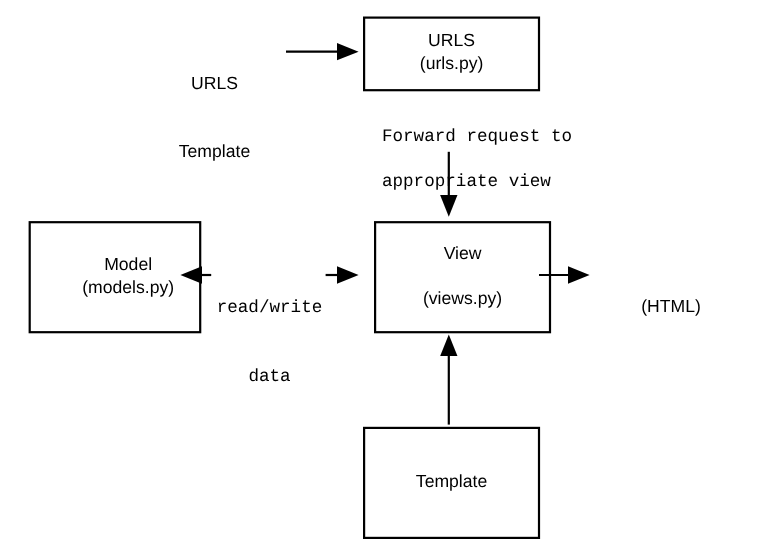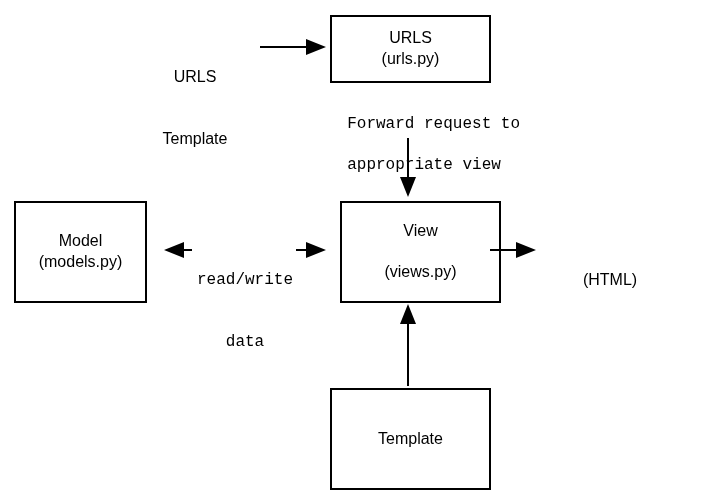--- a/index.html
+++ b/index.html
@@ -40,21 +40,21 @@
   }
 </style>
 </head>
 <body>
 
 <div class="box" style="left:330px; top:15px; width:157px; height:64px;">
   <div>URLS</div>
   <div>(urls.py)</div>
 </div>
 
-<div class="box" style="left:14px; top:201px; width:129px; height:98px;">
+<div class="box" style="left:26px; top:201px; width:129px; height:98px;padding-left:24px;">
   <div>Model</div>
   <div>(models.py)</div>
 </div>
 
 <div class="box" style="left:340px; top:201px; width:157px; height:98px;gap:20px;">
   <div>View</div>
   <div>(views.py)</div>
 </div>
 
 <div class="box" style="left:330px; top:388px; width:157px; height:98px;">

